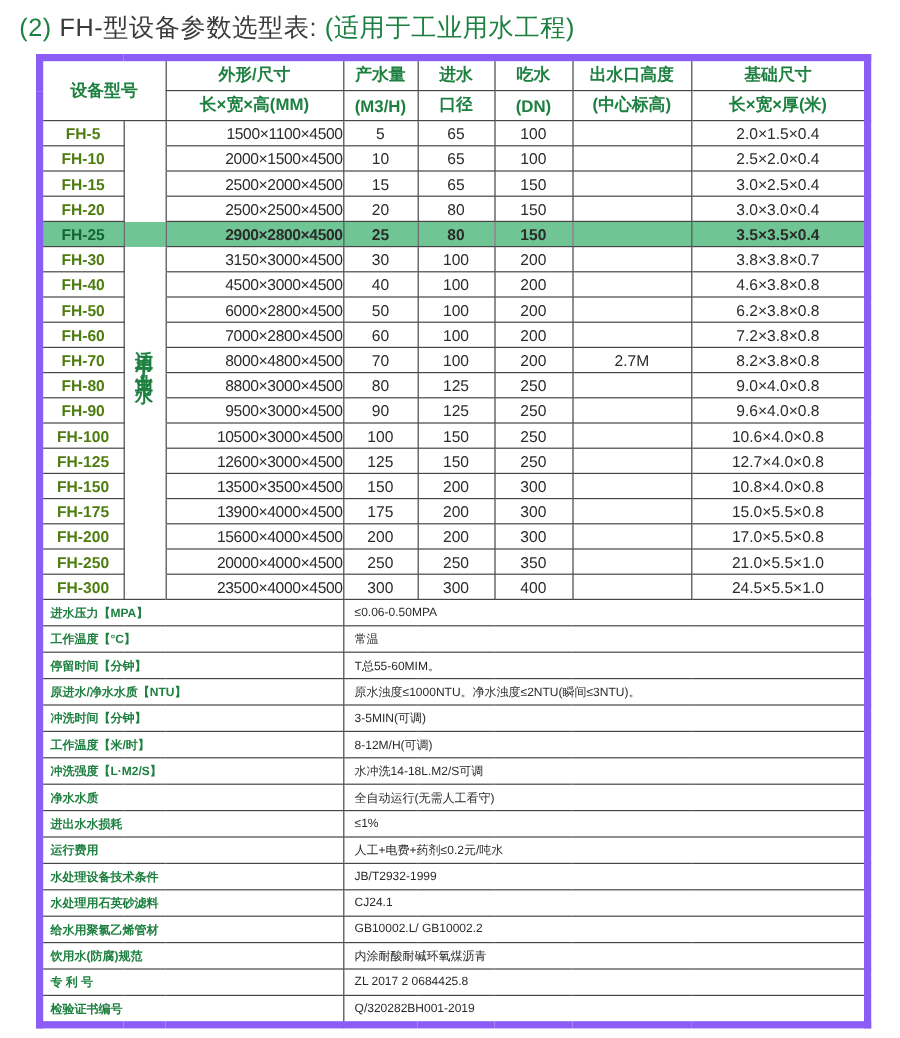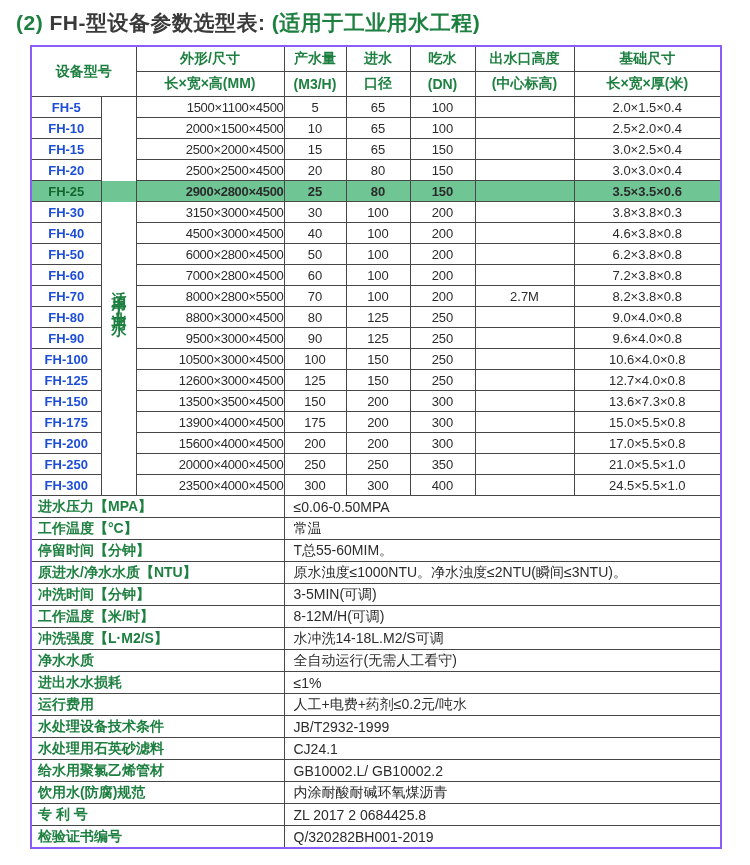--- a/index.html
+++ b/index.html
@@ -3,42 +3,42 @@
 <meta charset="utf-8">
 <style>
   html, body { margin:0; padding:0; background:#ffffff; }
   body {
     width:750px; height:865px; overflow:hidden;
     font-family:"Liberation Sans", "DejaVu Sans", sans-serif;
     -webkit-font-smoothing:antialiased;
   }
   .title {
     padding:9px 0 5px 16px;
-    font-size:21px; font-weight:bold; color:#3a3a3a;
+    font-size:21px; font-weight:normal; color:#3a3a3a;
     letter-spacing:0.5px; white-space:nowrap;
   }
   .title .green { color:#1e8040; }
   .table-wrap { position:relative; margin:3px 30px 0 30px; }
   table {
     border-collapse:collapse; width:690px; table-layout:fixed;
-    border:2px solid #8b5cf6;
+    border:6px solid #8b5cf6;
   }
   th, td {
     border:1px solid #474747; padding:0;
     text-align:center; vertical-align:middle;
     color:#2b2b2b; overflow:hidden; white-space:nowrap;
   }
   thead th { color:#1e8040; font-size:14px; font-weight:bold; height:24px; }
   tbody.main-body td { height:20px; font-size:13px; }
-  td.model { color:#1d4ed8; font-weight:bold; font-size:13.5px; }
+  td.model { color:#4d7c0f; font-weight:bold; font-size:13.5px; }
   td.dims  { font-size:13.5px; letter-spacing:-0.3px;text-align:right; }
   td.vcol  { border-top:none; border-bottom:none; }
   tr.hl td { background:#6fc694; font-weight:bold; }
   tr.hl td.model { color:#14662f; }
-  tbody.spec-body td { height:21px; font-size:14px; }
+  tbody.spec-body td { height:21px; font-size:10px; }
   td.spec-label {
     text-align:left; padding-left:6px;
     color:#1e8040; font-weight:bold;
   }
   td.spec-value { text-align:left; padding-left:9px; color:#2b2b2b;margin-top:15px; }
   .vertical-label {
     position:absolute; left:71px; top:52px; width:35px; height:401px;
     display:flex; align-items:center; justify-content:center;
     pointer-events:none;
   }
@@ -129,31 +129,31 @@
     <td>3.0×3.0×0.4</td>
   </tr>
         <tr class="hl">
     <td class="model">FH-25</td>
     <td class="vcol"></td>
     <td class="dims">2900×2800×4500</td>
     <td>25</td>
     <td>80</td>
     <td>150</td>
     <td></td>
-    <td>3.5×3.5×0.6</td>
+    <td>3.5×3.5×0.4</td>
   </tr>
         <tr>
     <td class="model">FH-30</td>
     <td class="vcol"></td>
     <td class="dims">3150×3000×4500</td>
     <td>30</td>
     <td>100</td>
     <td>200</td>
     <td></td>
-    <td>3.8×3.8×0.3</td>
+    <td>3.8×3.8×0.7</td>
   </tr>
         <tr>
     <td class="model">FH-40</td>
     <td class="vcol"></td>
     <td class="dims">4500×3000×4500</td>
     <td>40</td>
     <td>100</td>
     <td>200</td>
     <td></td>
     <td>4.6×3.8×0.8</td>
@@ -174,21 +174,21 @@
     <td class="dims">7000×2800×4500</td>
     <td>60</td>
     <td>100</td>
     <td>200</td>
     <td></td>
     <td>7.2×3.8×0.8</td>
   </tr>
         <tr>
     <td class="model">FH-70</td>
     <td class="vcol"></td>
-    <td class="dims">8000×2800×5500</td>
+    <td class="dims">8000×4800×4500</td>
     <td>70</td>
     <td>100</td>
     <td>200</td>
     <td>2.7M</td>
     <td>8.2×3.8×0.8</td>
   </tr>
         <tr>
     <td class="model">FH-80</td>
     <td class="vcol"></td>
     <td class="dims">8800×3000×4500</td>
@@ -229,21 +229,21 @@
     <td>12.7×4.0×0.8</td>
   </tr>
         <tr>
     <td class="model">FH-150</td>
     <td class="vcol"></td>
     <td class="dims">13500×3500×4500</td>
     <td>150</td>
     <td>200</td>
     <td>300</td>
     <td></td>
-    <td>13.6×7.3×0.8</td>
+    <td>10.8×4.0×0.8</td>
   </tr>
         <tr>
     <td class="model">FH-175</td>
     <td class="vcol"></td>
     <td class="dims">13900×4000×4500</td>
     <td>175</td>
     <td>200</td>
     <td>300</td>
     <td></td>
     <td>15.0×5.5×0.8</td>

